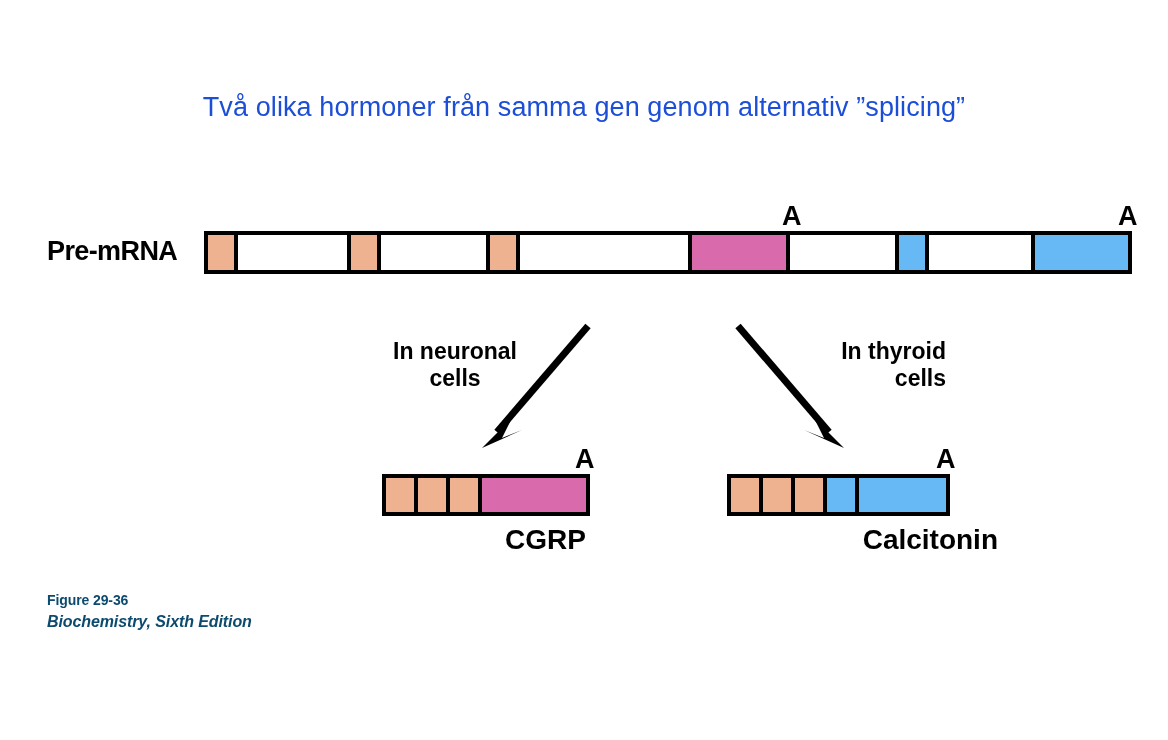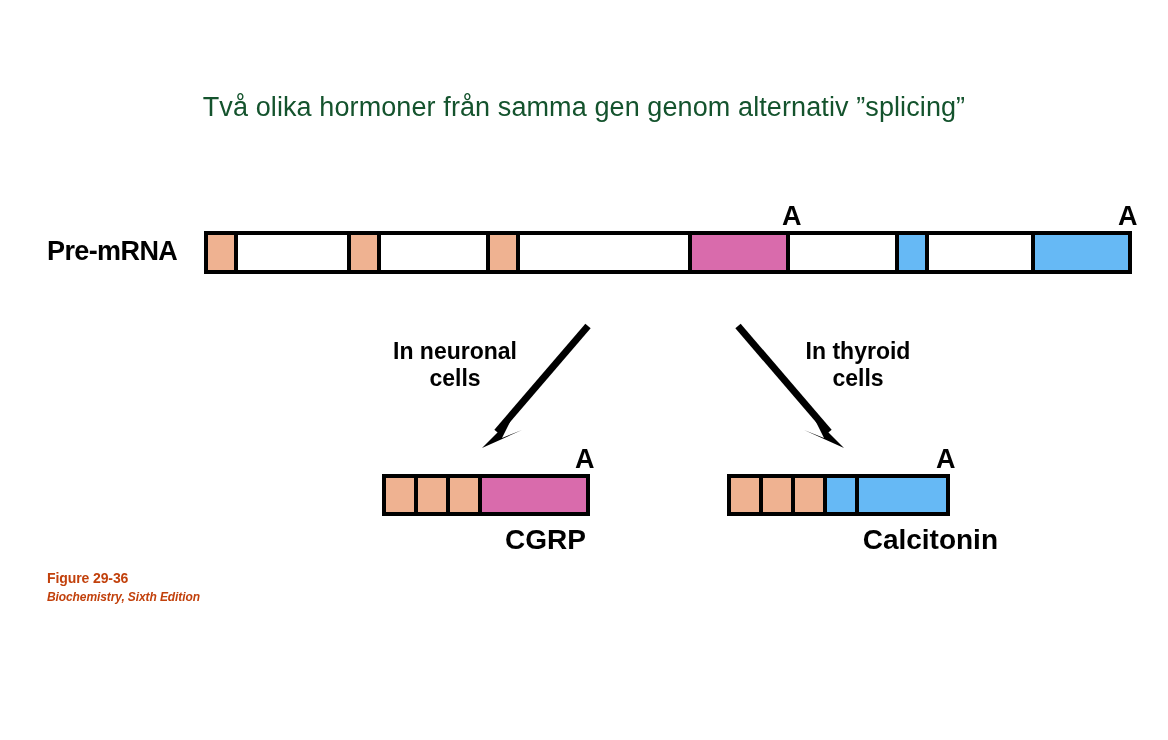--- a/index.html
+++ b/index.html
@@ -19,21 +19,21 @@
   
   #figure-title {
     position: absolute;
     left: 0;
     top: 92px;
     width: 1168px;
     text-align: center;
     font-size: 27px;
     font-weight: 400;
     letter-spacing: 0.1px;
-    color: #14532d;
+    color: #1d4ed8;
     white-space: nowrap;
   }
 
   
   #premrna-label {
     position: absolute;
     left: 47px;
     top: 236px;
     font-size: 27px;
     font-weight: bold;
@@ -85,21 +85,21 @@
   
   .branch-label {
     position: absolute;
     font-size: 23px;
     font-weight: bold;
     line-height: 1.17;
     text-align: center;
     color: #000000;
   }
   #branch-neuronal { left: 362px; top: 338px; width: 186px; }
-  #branch-thyroid  { left: 770px; top: 338px; width: 176px; }
+  #branch-thyroid  { left: 770px; top: 338px; width: 176px; text-align: right; }
 
   
   .arrow-svg {
     position: absolute;
   }
   #arrow-neuronal { left: 470px; top: 320px; }
   #arrow-thyroid  { left: 726px; top: 320px; }
 
   
   #cgrp-bar {
@@ -122,31 +122,31 @@
     text-align: right;
     color: #000000;
   }
   #cgrp-name       { left: 386px; top: 524px; width: 200px; }
   #calcitonin-name { left: 758px; top: 524px; width: 240px; }
 
   
   #caption {
     position: absolute;
     left: 47px;
-    top: 569px;
+    top: 591px;
     line-height: 1.42;
-    color: #c2410c;
+    color: #0c4a6e;
   }
   #caption-figure {
     font-size: 14px;
     font-weight: bold;
     letter-spacing: -0.1px;
   }
   #caption-book {
-    font-size: 12px;
+    font-size: 16px;
     font-weight: bold;
     font-style: italic;
     letter-spacing: -0.1px;
     text-align: right;
   }
   #caption-copyright {
     font-size: 14px;
     font-weight: 400;
     letter-spacing: -0.1px;
   }

